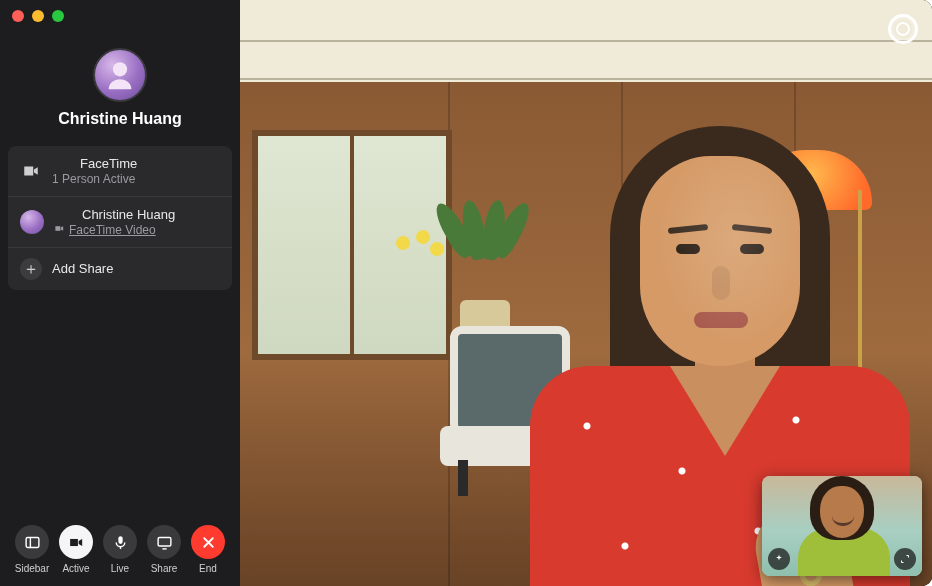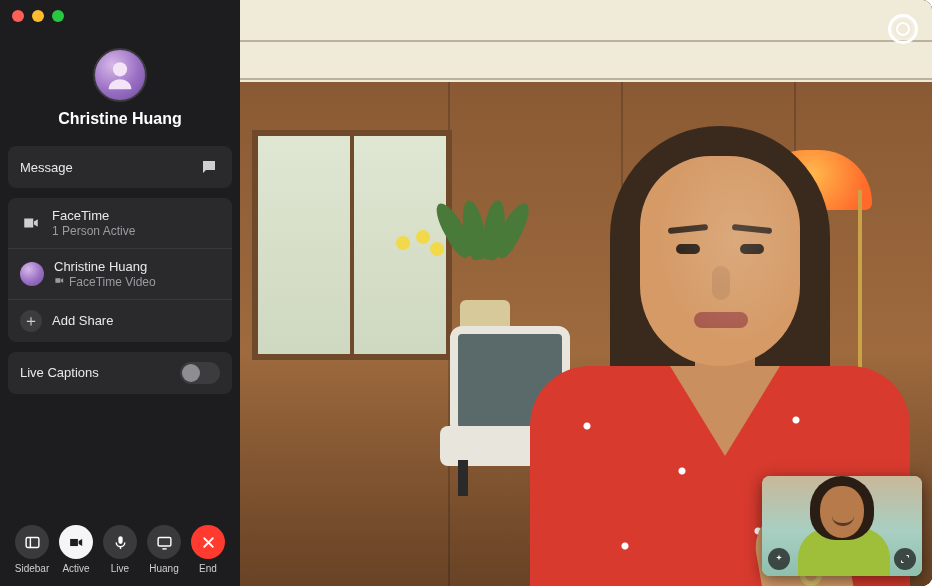--- a/index.html
+++ b/index.html
@@ -19,21 +19,21 @@
   .contact-header { margin-top:40px; display:flex; flex-direction:column; align-items:center; gap:8px; padding-bottom:18px;}
   .avatar-lg { width:54px; height:54px; border-radius:50%; background:radial-gradient(circle at 35% 30%, #d7b8e8 0%, #9a6fc4 55%, #6d4c9e 100%); border:2px solid #3a3a3e; display:flex; align-items:center; justify-content:center;}
   .avatar-lg svg{width:34px;height:34px;}
   .contact-name { font-size:16px; font-weight:600; color:#fff;}
 
   .panel { background:#2a2a2c; border-radius:8px; margin-bottom:10px; }
   .row { display:flex; align-items:center; padding:10px 12px; gap:10px; font-size:13px; color:#e8e8ea;}
   .row + .row.sep { border-top:1px solid #3a3a3c;}
   .row .spacer{flex:1;}
   .row .sub { font-size:12px; color:#9b9b9f; display:block; line-height:1.2;}
-  .row-title { font-weight:500; line-height:1.2;}
+  .row-title { font-weight:500; line-height:1.2;margin-left:28px;}
   .icon-slot{width:22px;height:22px;display:flex;align-items:center;justify-content:center;color:#cfcfd2;}
   .icon-slot svg{width:18px;height:18px;fill:currentColor;}
   .avatar-sm{width:24px;height:24px;border-radius:50%;background:radial-gradient(circle at 35% 30%, #d7b8e8 0%, #9a6fc4 55%, #6d4c9e 100%);flex-shrink:0;}
   .plus-circle{width:22px;height:22px;border-radius:50%;background:#3c3c3e;display:flex;align-items:center;justify-content:center;color:#cfcfd2;font-size:16px;line-height:1;}
 
   .toggle { width:40px; height:22px; border-radius:11px; background:#3c3c3e; position:relative;}
   .toggle::after{content:"";position:absolute;width:18px;height:18px;border-radius:50%;background:#8e8e92;top:2px;left:2px;}
 
   .toolbar { margin-top:auto; display:flex; justify-content:flex-start; padding:6px 2px 4px;}
   .tb-btn { display:flex; flex-direction:column; align-items:center; gap:4px; width:44px; cursor:pointer;}
@@ -145,72 +145,54 @@
     <div class="contact-header">
       <div class="avatar-lg">
         <svg viewBox="0 0 24 24">
             <circle cx="12" cy="8" r="5" fill="#f3e4f7"></circle>
             <path d="M4 22c0-4 3.6-7 8-7s8 3 8 7" fill="#f3e4f7"></path>
           </svg>
       </div>
       <div class="contact-name">Christine Huang</div>
     </div>
 
-    <div class="panel">
-      <div class="row">
-        <span>Message</span>
-        <span class="spacer"></span>
-        <span class="icon-slot">
-          <svg viewBox="0 0 24 24">
-              <path d="M4 4h16v12H8l-4 4z"></path>
-            </svg>
-        </span>
-      </div>
-    </div>
 
     <div class="panel">
       <div class="row">
         <span class="icon-slot">
           <svg viewBox="0 0 24 24">
               <path d="M3 6h12v12H3z"></path>
               <path d="M16 10l5-3v10l-5-3z"></path>
             </svg>
         </span>
         <span>
           <span class="row-title">FaceTime</span>
           <span class="sub">1 Person Active</span>
         </span>
       </div>
       <div class="row sep">
         <span class="avatar-sm"></span>
         <span>
           <span class="row-title">Christine Huang</span>
-          <span class="sub" style="display:flex;gap:4px;">
+          <span class="sub" style="display:flex;gap:4px;text-decoration:underline;">
             <svg viewBox="0 0 24 24" width="11" height="11" fill="#9b9b9f">
                 <path d="M3 7h11v10H3z"></path>
                 <path d="M15 10l5-3v10l-5-3z"></path>
               </svg>
             <span>FaceTime Video</span>
           </span>
         </span>
       </div>
       <div class="row sep">
         <span class="plus-circle">＋</span>
         <span>Add Share</span>
       </div>
     </div>
 
 
-    <div class="panel">
-      <div class="row">
-        <span>Live Captions</span>
-        <span class="spacer"></span>
-        <span class="toggle"></span>
-      </div>
-    </div>
 
     <div class="toolbar">
       <div class="tb-btn">
         <div class="tb-circle c-dark">
             <svg viewBox="0 0 24 24">
               <rect x="3" y="5" width="18" height="14" rx="2" fill="none" stroke="#fff" stroke-width="2"></rect>
               <line x1="9" y1="5" x2="9" y2="19" stroke="#fff" stroke-width="2"></line>
             </svg>
           </div>
         <span class="tb-label">Sidebar</span>
@@ -233,21 +215,21 @@
           </div>
         <span class="tb-label">Live</span>
       </div>
       <div class="tb-btn">
         <div class="tb-circle c-dark">
             <svg viewBox="0 0 24 24">
               <rect x="3" y="5" width="18" height="12" rx="2" fill="none" stroke="#fff" stroke-width="2"></rect>
               <path d="M9 21h6" stroke="#fff" stroke-width="2"></path>
             </svg>
           </div>
-        <span class="tb-label">Huang</span>
+        <span class="tb-label">Share</span>
       </div>
       <div class="tb-btn">
         <div class="tb-circle c-red">
             <svg viewBox="0 0 24 24">
               <path d="M6 6l12 12M18 6L6 18" stroke="#fff" stroke-width="2.5" stroke-linecap="round"></path>
             </svg>
           </div>
         <span class="tb-label">End</span>
       </div>
     </div>

